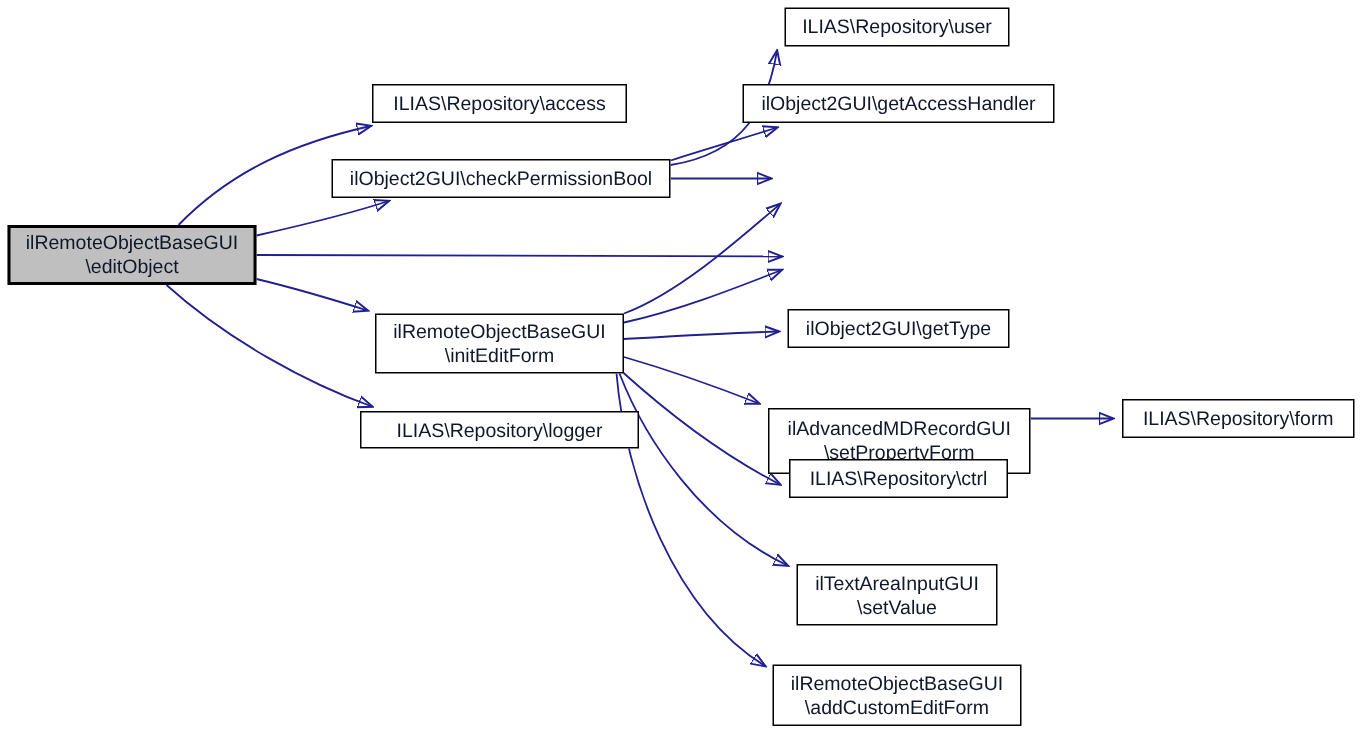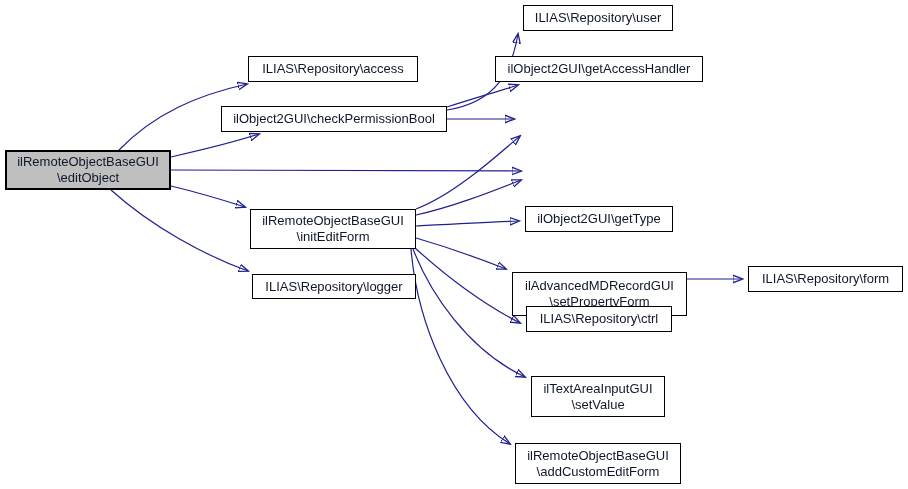--- a/index.html
+++ b/index.html
@@ -74,21 +74,21 @@
 
   <div class="node" style="left:221px;top:106px;width:226px;height:26px">
     <span>ilObject2GUI\checkPermissionBool</span>
   </div>
 
   <div class="node" style="left:250px;top:209px;width:166px;height:40px">
     <span>ilRemoteObjectBaseGUI</span>
     <span>\initEditForm</span>
   </div>
 
-  <div class="node" style="left:252px;top:274px;width:164px;height:25px">
+  <div class="node" style="left:240px;top:274px;width:186px;height:25px">
     <span>ILIAS\Repository\logger</span>
   </div>
 
   <div class="node" style="left:523px;top:5px;width:150px;height:26px">
     <span>ILIAS\Repository\user</span>
   </div>
 
   <div class="node" style="left:495px;top:56px;width:208px;height:26px">
     <span>ilObject2GUI\getAccessHandler</span>
   </div>

